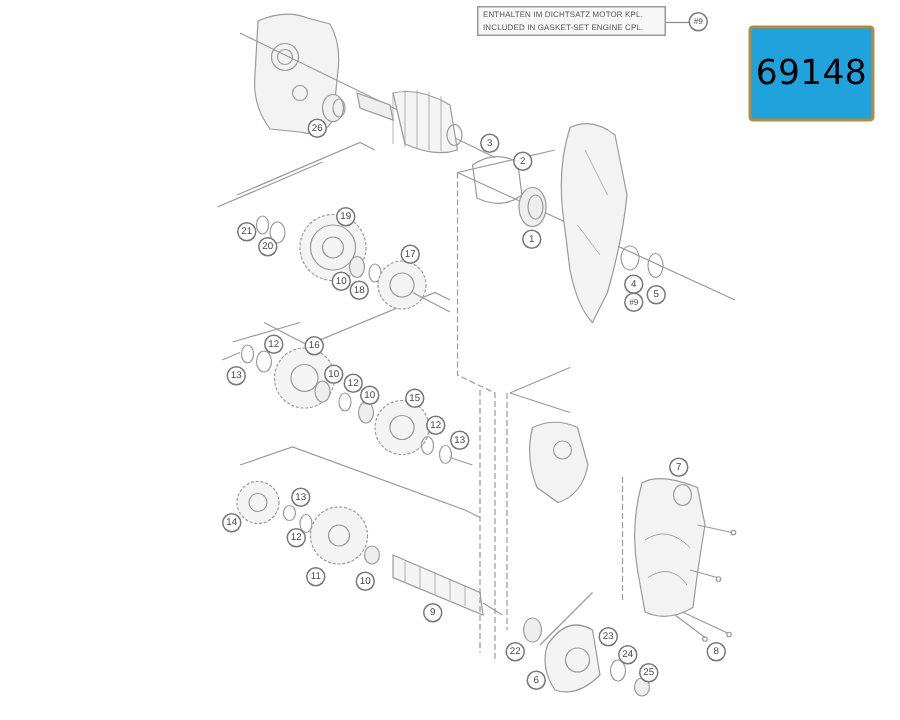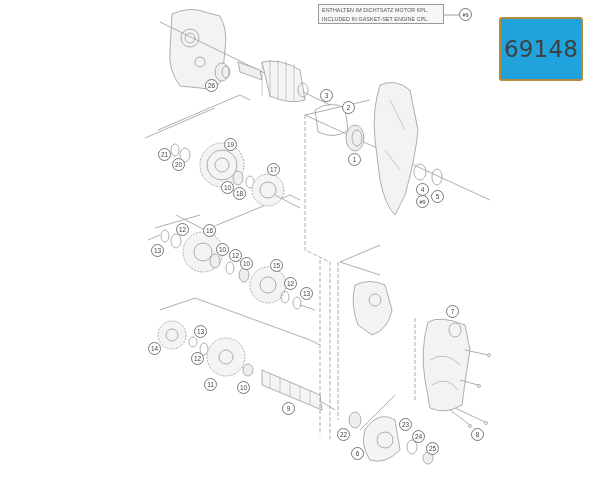--- a/index.html
+++ b/index.html
@@ -2,21 +2,21 @@
 <html><head>
 <meta charset="utf-8">
 <style>
   html,body{margin:0;padding:0;background:#fff;}
   body{width:600px;height:480px;position:relative;overflow:hidden;font-family:"Liberation Sans",sans-serif;}
   #diagram{position:absolute;left:0;top:0;width:600px;height:480px;}
   .note{position:absolute;left:318px;top:4px;width:126px;height:20px;border:1px solid #9a9a9a;background:#f7f7f7;
         font-size:5.3px;line-height:9px;color:#555;padding:1px 3px;box-sizing:border-box;letter-spacing:0.1px;}
   .note div{white-space:nowrap;}
   .badge{position:absolute;left:499px;top:17px;width:84px;height:64px;background:#20a3dc;border:2px solid #b58a3c;
-         border-radius:3px;box-sizing:border-box;color:#404040;font-family:"DejaVu Sans",sans-serif;font-size:23px;
+         border-radius:3px;box-sizing:border-box;color:#000000;font-family:"DejaVu Sans",sans-serif;font-size:23px;
          display:flex;align-items:center;justify-content:center;letter-spacing:0.2px;}
   .callout{position:absolute;width:13px;height:13px;border:1px solid #777;border-radius:50%;background:#fff;
            box-sizing:border-box;font-size:6.5px;color:#444;display:flex;align-items:center;justify-content:center;}
   .callout.ref{width:13px;height:13px;font-size:5.5px;}
 </style>
 </head>
 <body>
 
 <svg id="diagram" viewBox="0 0 600 480" xmlns="http://www.w3.org/2000/svg">
   <g fill="none" stroke="#9a9a9a" stroke-width="0.8">

